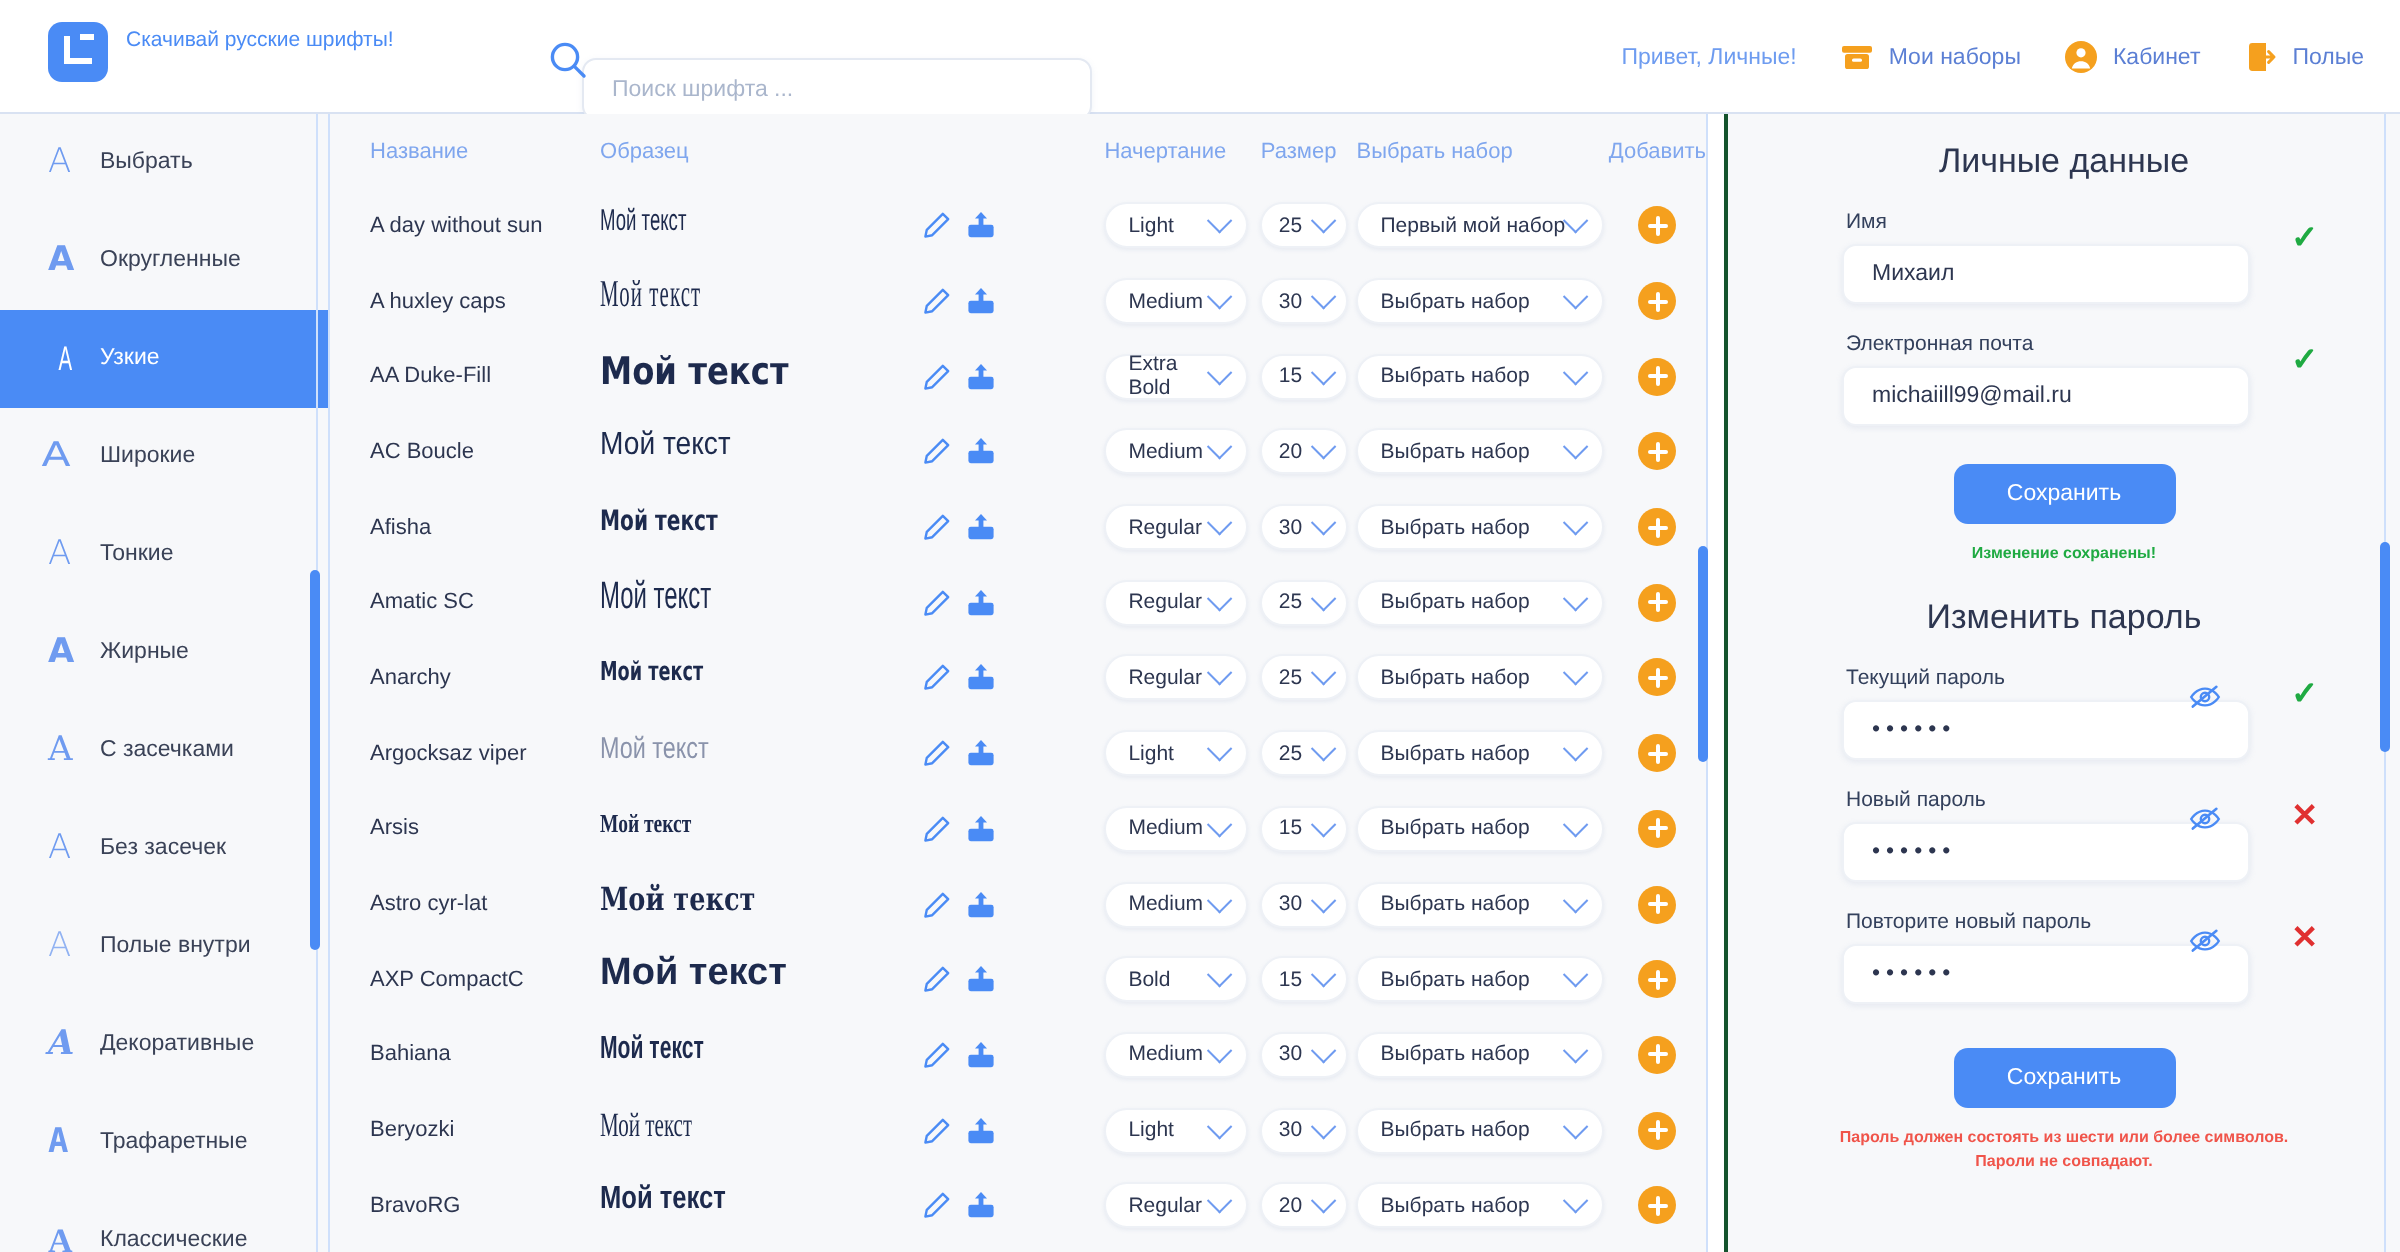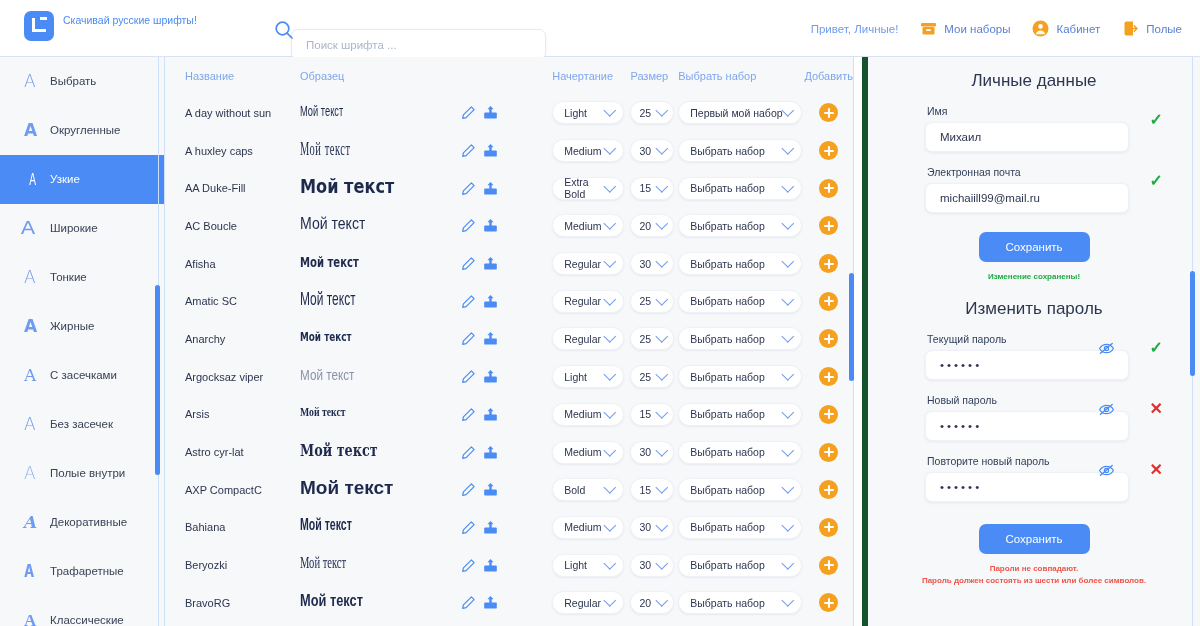--- a/index.html
+++ b/index.html
@@ -180,21 +180,21 @@
     position: absolute; left: 849px; top: 273px;
     width: 5px; height: 108px; border-radius: 3px; background: #4a8bf5;
     cursor: pointer;
   }
 
   
   .rpanel {
     position: absolute; left: 862px; top: 57px;
     width: 338px; height: 569px;
     background: #f7f8fa;
-    border-left: 6px solid #14532d;
+    border-left: 2px solid #14532d;
     overflow: hidden;
   }
   .panel-title {
     text-align: center; font-size: 17px; color: #2d3650;
     margin-top: 14px; font-weight: normal;
   }
   .field-label { font-size: 10.5px; color: #33405c; margin: 0 0 5px 2px; }
   .fgroup { margin: 14px 0 0 57px; width: 224px; position: relative; }
   .finput {
     width: 204px; height: 30px; border-radius: 7px;
@@ -912,19 +912,19 @@
           <circle cx="8.5" cy="8.5" r="2.1" stroke="#4a8bf5" stroke-width="1.2"></circle>
           <line x1="2.4" y1="13.3" x2="14.2" y2="3.4" stroke="#4a8bf5" stroke-width="1.3" stroke-linecap="round"></line>
         </svg>
     </span>
     <span class="mark bad">✕</span>
   </div>
 
   <button class="save-btn" style="margin-top:22px">Сохранить</button>
 
   <div class="note-err">
+    <div>Пароль должен состоять из шести или более символов.</div>
     <div>Пароли не совпадают.</div>
-    <div>Пароль должен состоять из шести или более символов.</div>
   </div>
 
   <div class="rpanel-scroll"></div>
   <div class="rpanel-thumb"></div>
 </div>
 
 </body></html>

